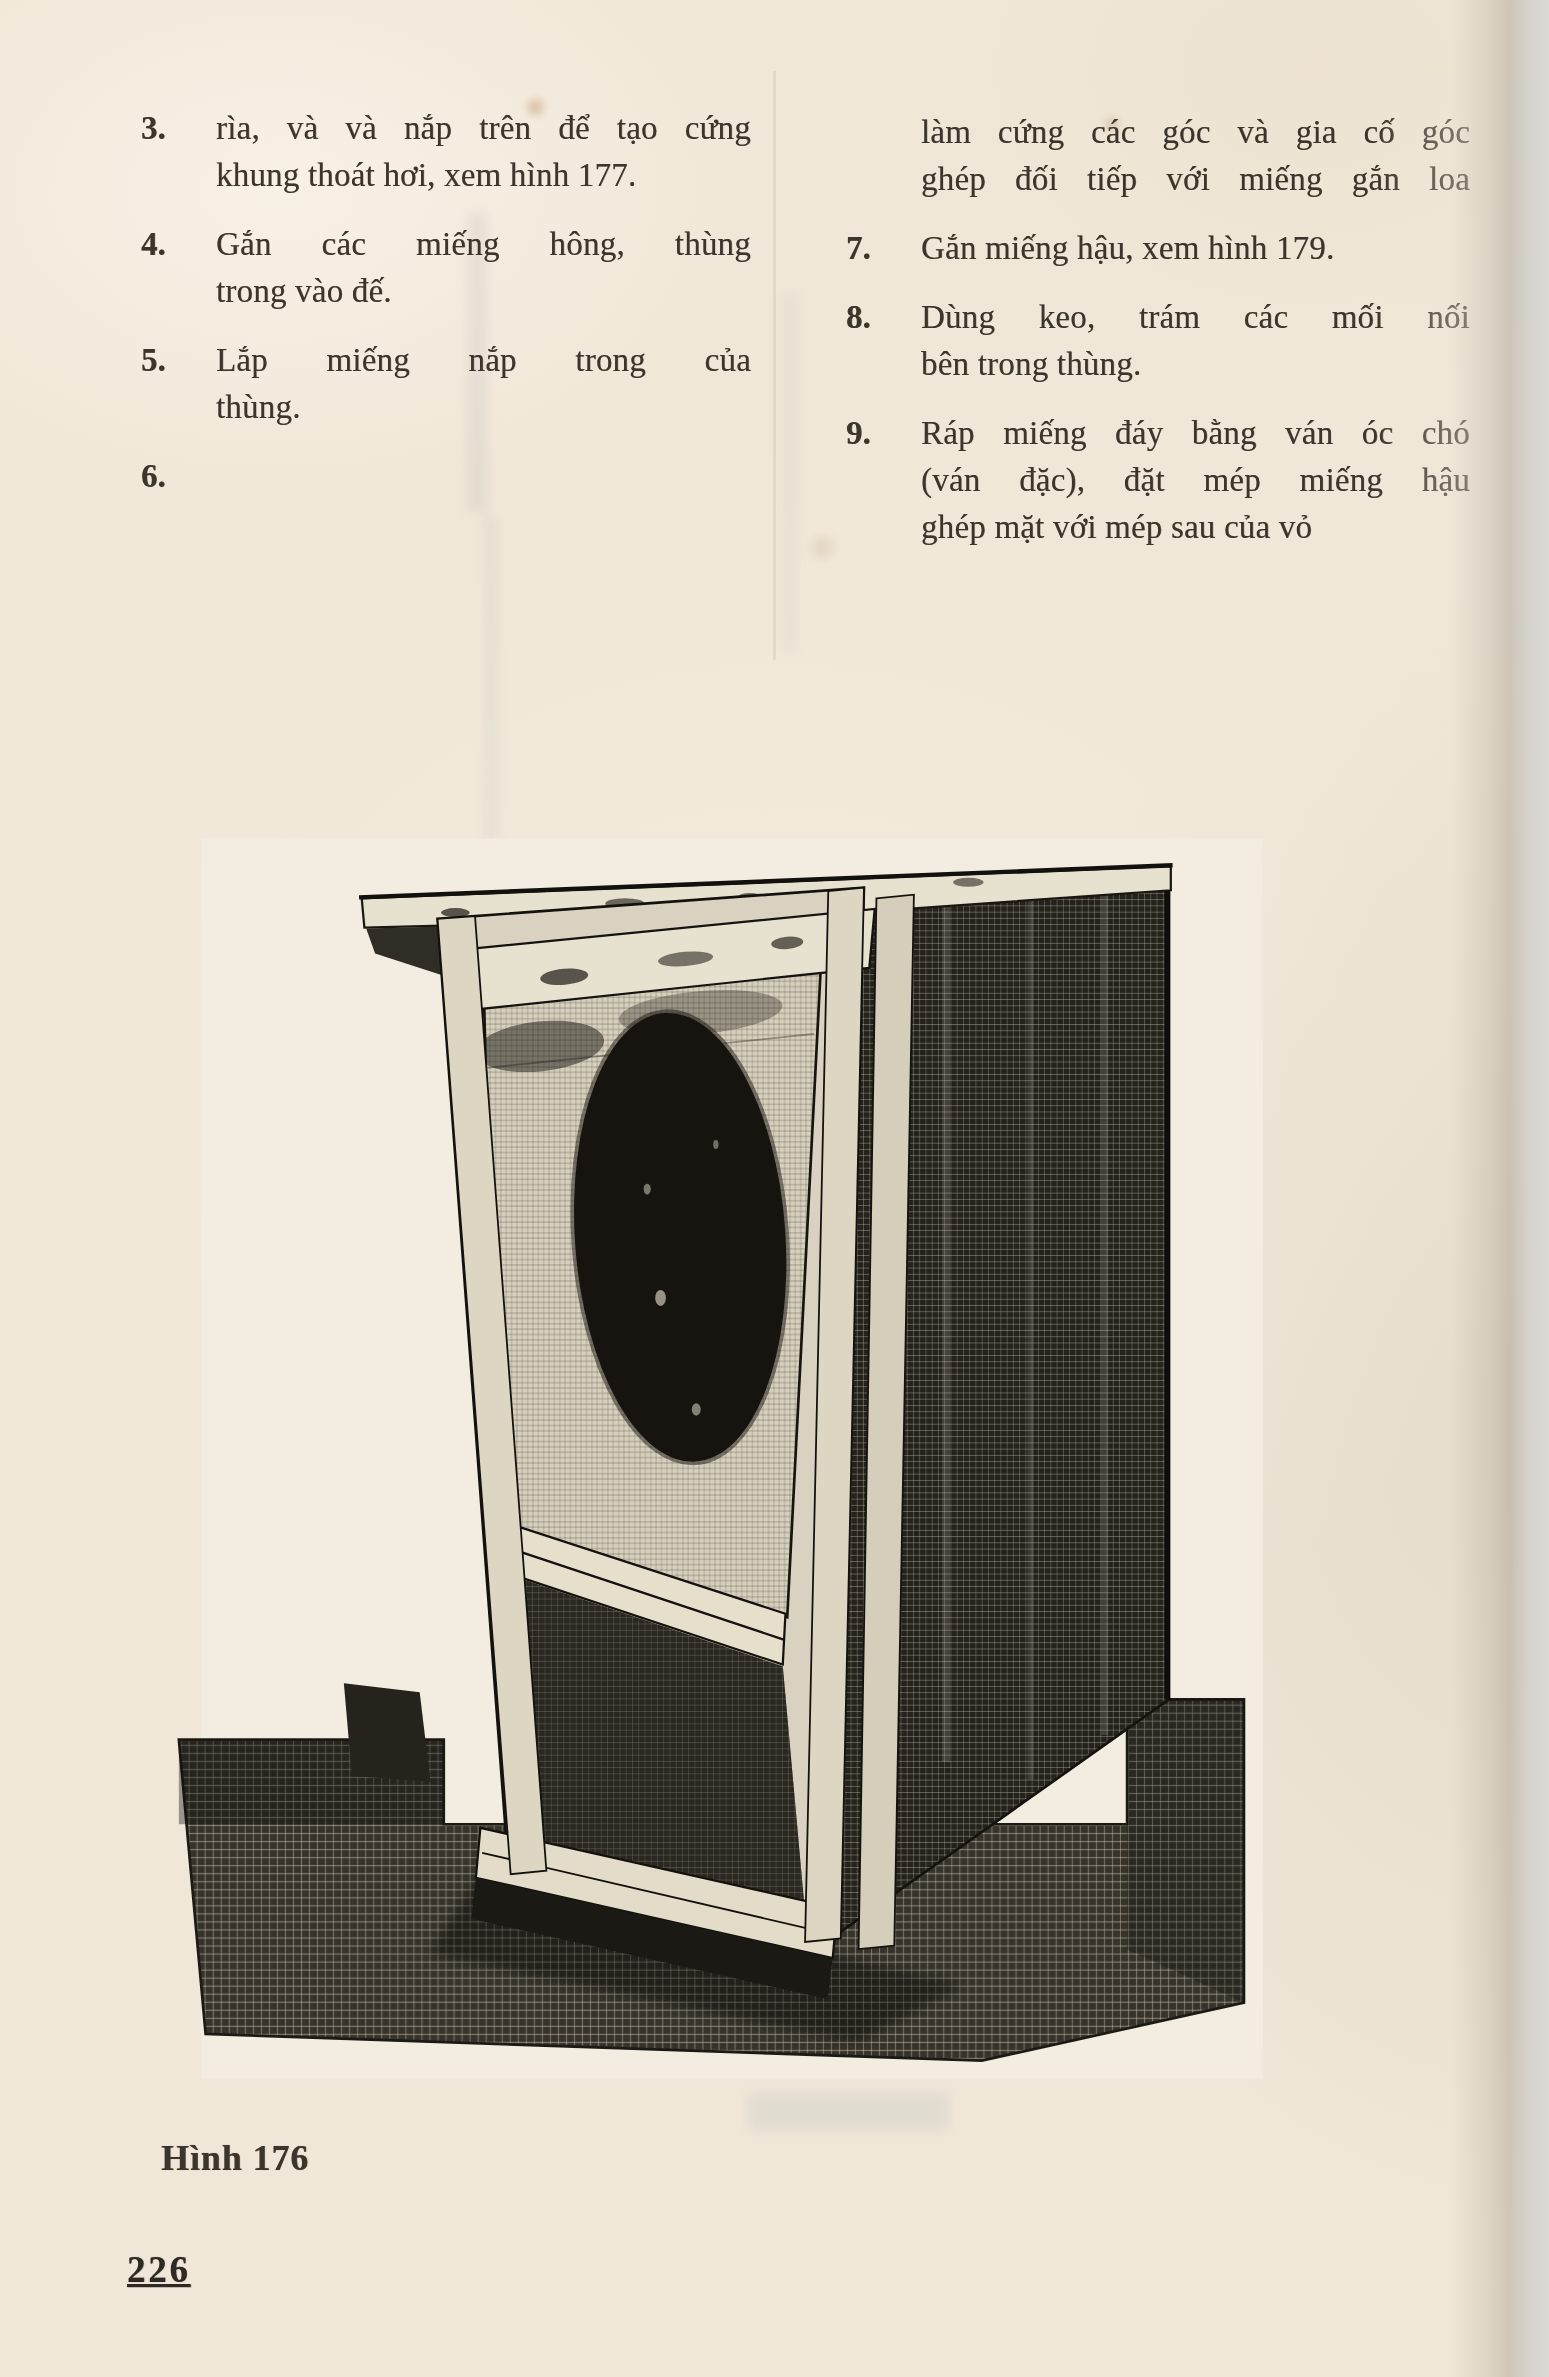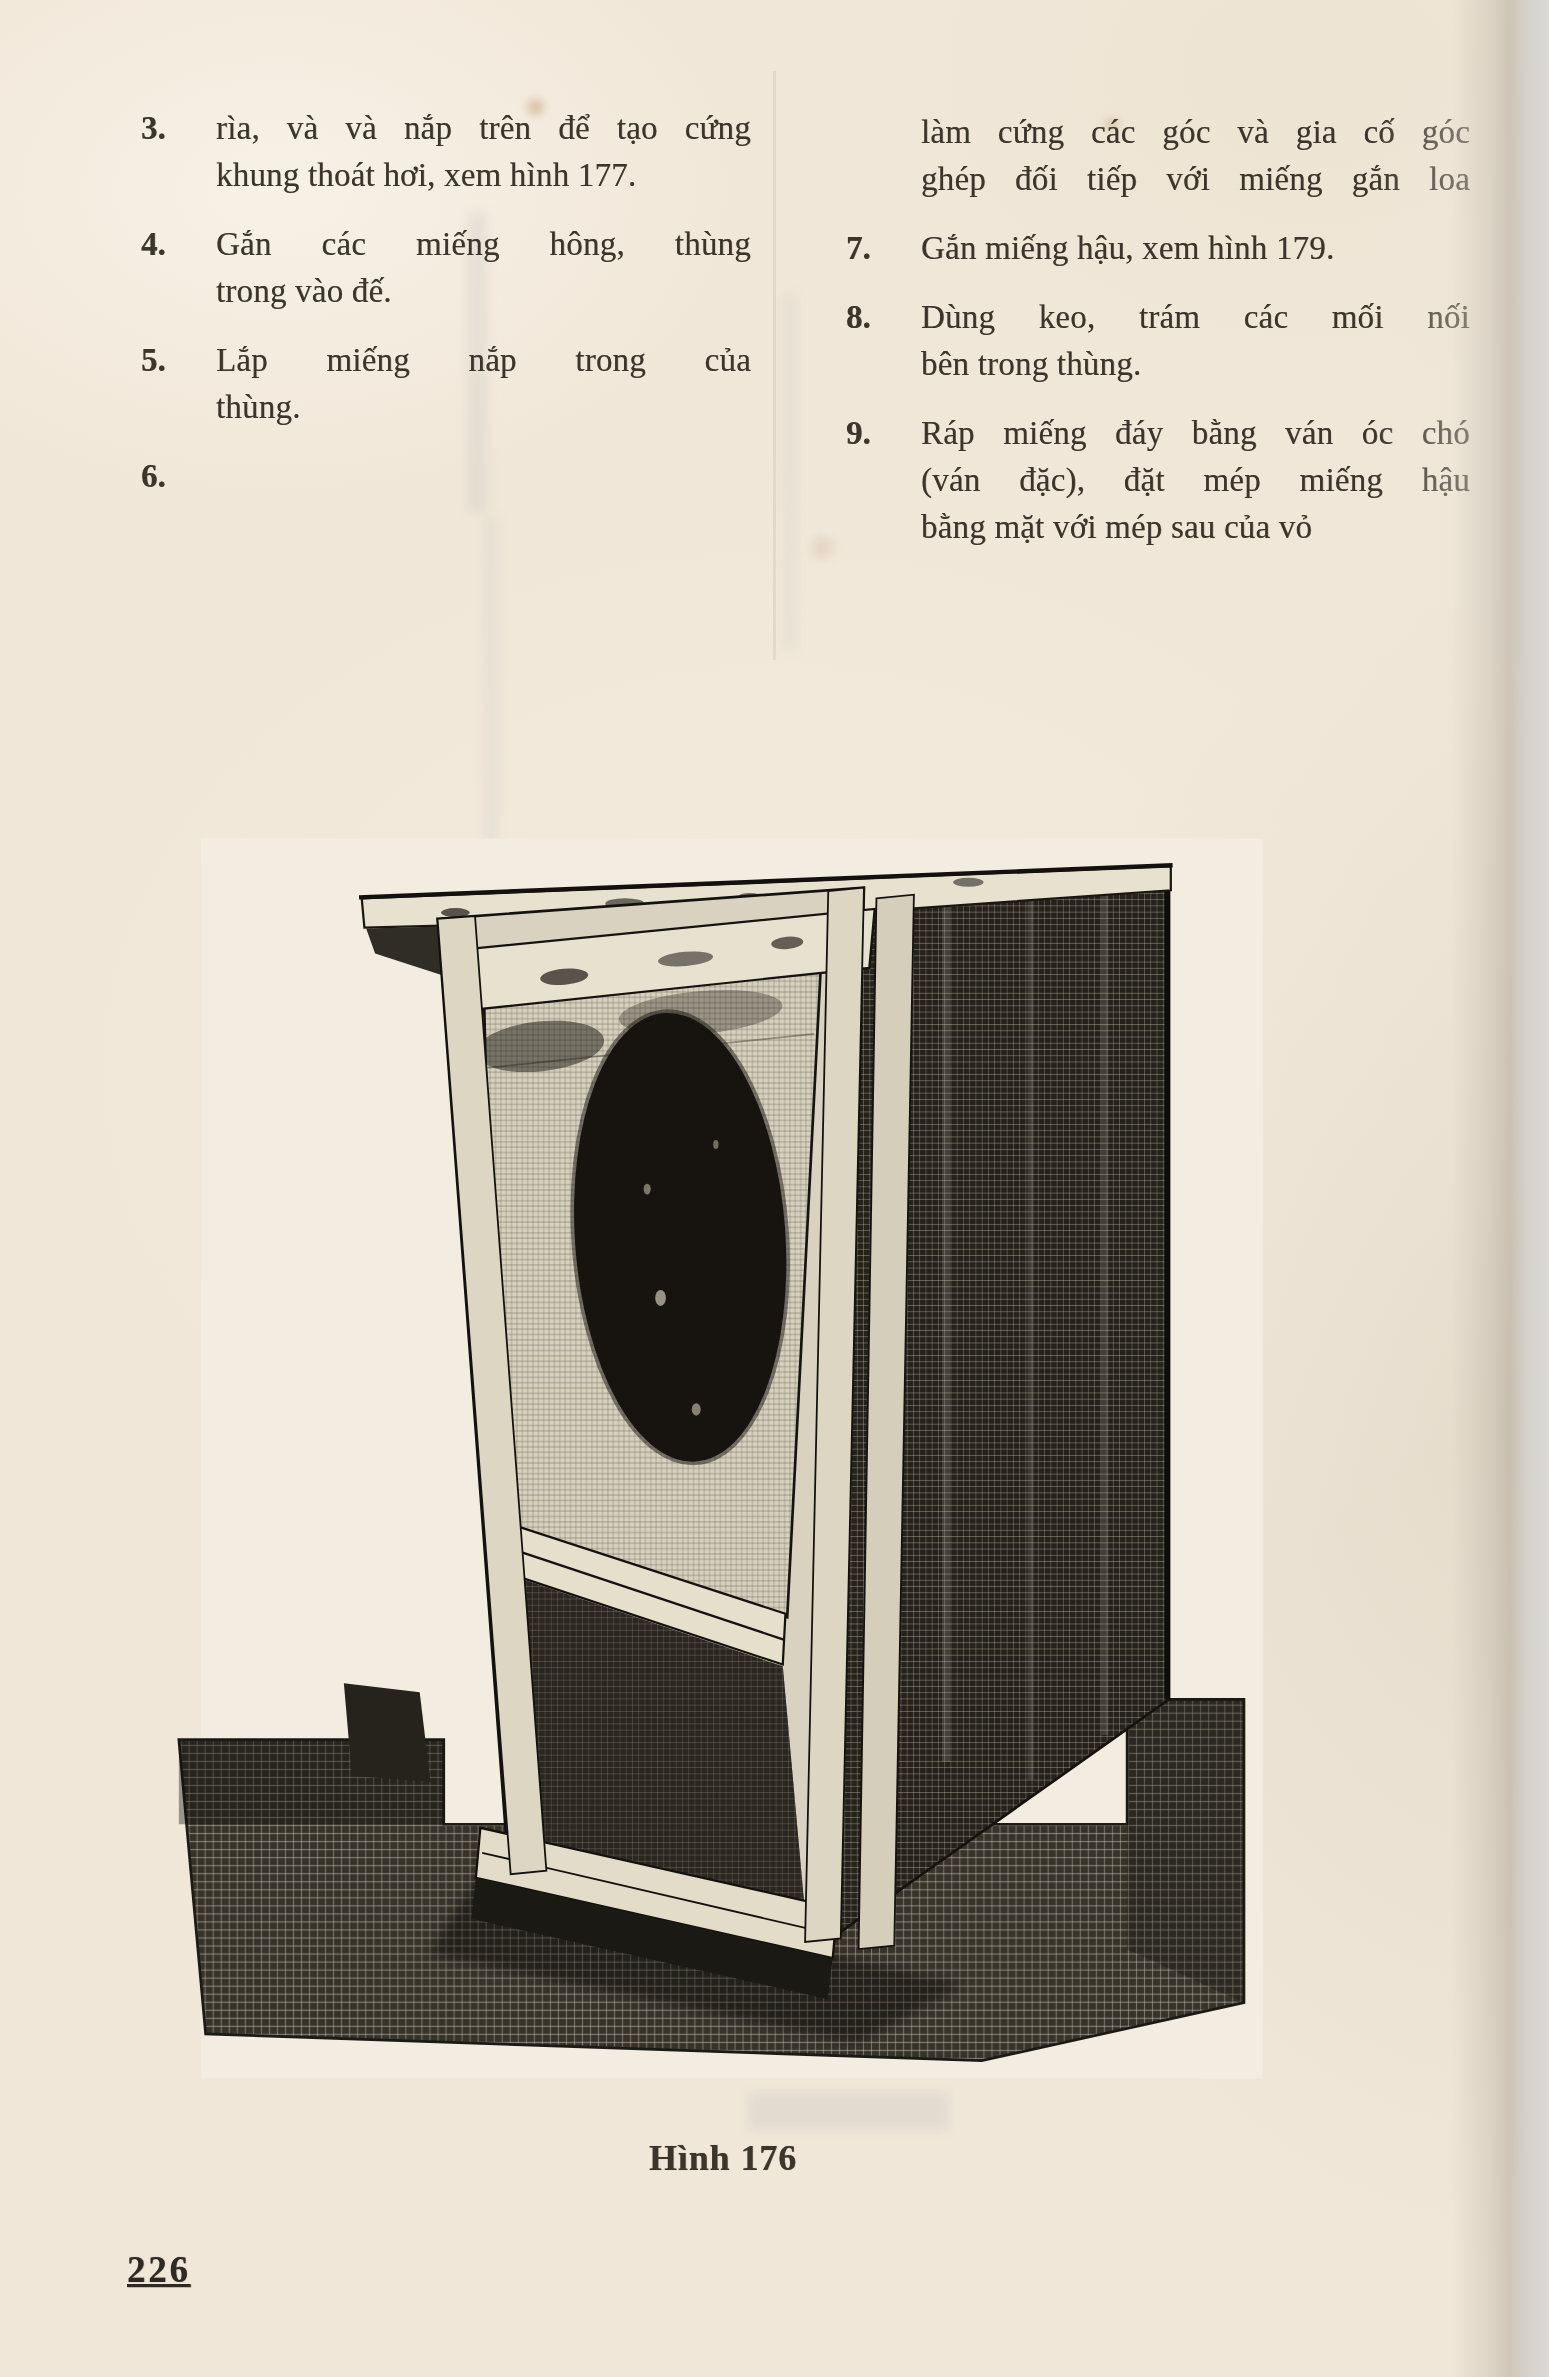--- a/index.html
+++ b/index.html
@@ -19,21 +19,21 @@
   .col-left{left:141px; top:105px; width:610px;}
   .col-right{left:846px; top:109px; width:624px;}
   .item{display:flex; margin-bottom:22px;}
   .num{width:52px; margin-right:23px; font-weight:700; font-size:33px; line-height:47px;
        text-shadow:0.4px 0.4px 0.6px rgba(55,48,40,.55);}
   .txt{flex:1;}
   .ln{font-size:33px; line-height:47px; white-space:normal;
       text-shadow:0.4px 0.4px 0.6px rgba(55,48,40,.5); letter-spacing:0.2px;}
   .ln.fill{text-align:justify; text-align-last:justify;}
   
-  .caption{position:absolute; left:161px; top:2137px; width:1124px; text-align:center;
+  .caption{position:absolute; left:161px; top:2137px; width:1124px; 
            font-size:36px; font-weight:700; letter-spacing:0.9px;
            text-shadow:0.4px 0.4px 0.7px rgba(40,35,28,.6);}
   .pagenum{position:absolute; left:127px; top:2248px; font-size:37px; font-weight:700;
            letter-spacing:2.7px; color:#2e2a23; text-shadow:0.4px 0.4px 0.9px rgba(40,35,28,.6);text-decoration:underline;}
   
   .ghost{position:absolute; pointer-events:none; filter:blur(5.4px);}
   .g1{left:467px; top:212px; width:19.6px; height:300px; background:rgba(116,124,138,.10);}
   .g2{left:484px; top:517px; width:14.3px; height:384px; background:rgba(116,124,138,.08);}
   .g3{left:783px; top:294px; width:12.5px; height:357px; background:rgba(116,124,138,.07);}
   .g4{left:748px; top:2093px; width:201px; height:37px; background:rgba(126,138,155,.12);}
@@ -114,21 +114,21 @@
         <div class="txt">
           <div class="ln fill">Dùng keo, trám các mối nối</div>
           <div class="ln">bên trong thùng.</div>
         </div>
       </div>
       <div class="item">
         <div class="num">9.</div>
         <div class="txt">
           <div class="ln fill">Ráp miếng đáy bằng ván óc chó</div>
           <div class="ln fill">(ván đặc), đặt mép miếng hậu</div>
-          <div class="ln">bằng mặt với mép sau của vỏ</div>
+          <div class="ln">ghép mặt với mép sau của vỏ</div>
         </div>
       </div>
     </div>
 
   <div class="figure-wrap">
     <svg viewBox="0 0 1260 1400" width="1124" height="1249" xmlns="http://www.w3.org/2000/svg">
       <defs>
         <pattern id="pHatchDark" width="7" height="7" patternUnits="userSpaceOnUse">
           <rect width="7" height="7" fill="#25221c"></rect>
           <path d="M0 3.5 H7" stroke="#cfc8b5" stroke-width="1" opacity="0.38"></path>

